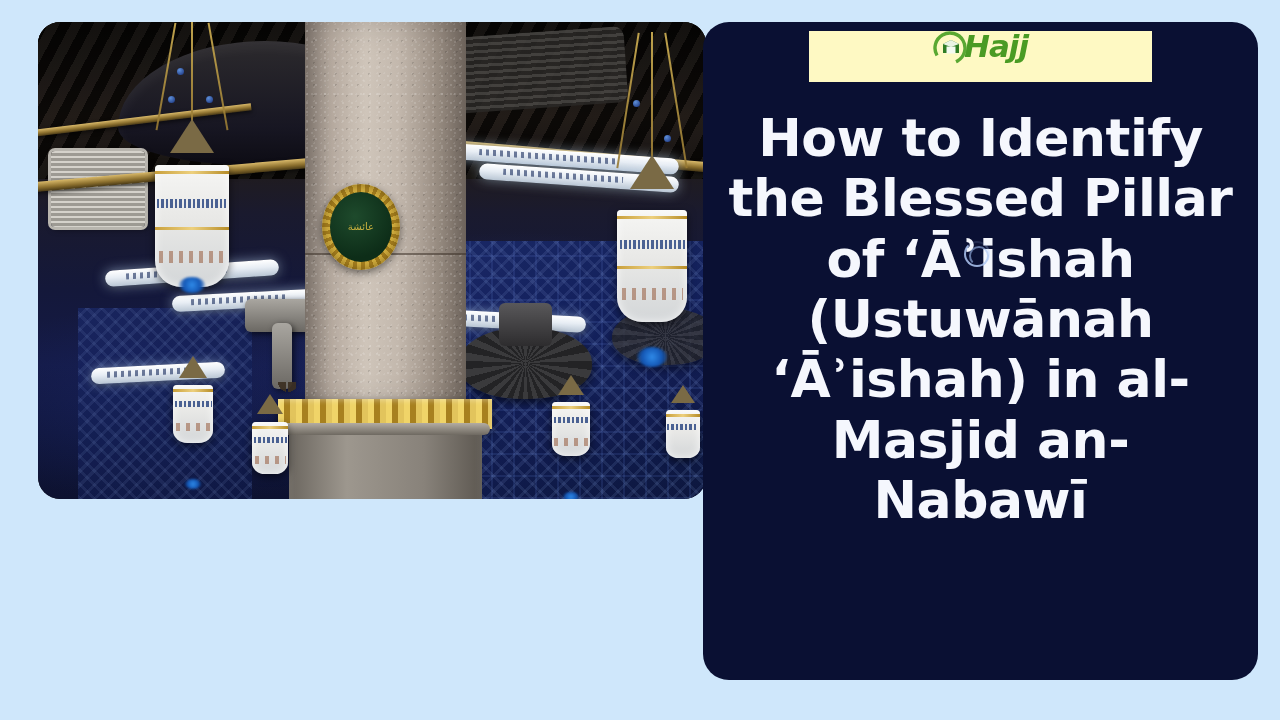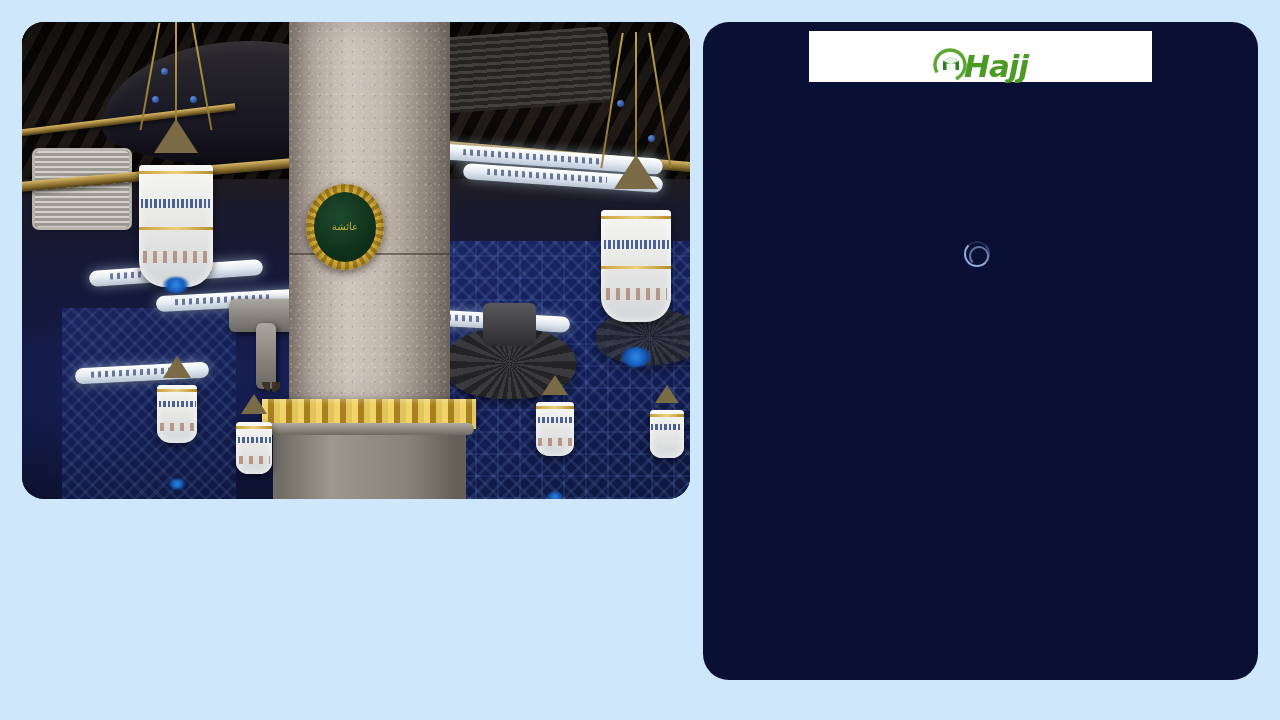--- a/index.html
+++ b/index.html
@@ -11,21 +11,21 @@
   }
   body {
     background: #cfe7fb;
     font-family: "Liberation Sans", sans-serif;
     position: relative;
   }
 
   
   #photo-card {
     position: absolute;
-    left: 22px;
+    left: 38px;
     top: 22px;
     width: 668px;
     height: 477px;
     border-radius: 22px;
     overflow: hidden;
     background: #1b1814;
   }
 
   .photo-scene {
     position: absolute;
@@ -355,25 +355,25 @@
     height: 658px;
     background: #0a1033;
     border-radius: 26px;
     display: flex;
     flex-direction: column;
     align-items: center;
   }
 
   #logo-box {
     margin-top: 9px;
-    background: #ffffff;
+    background: #fef9c3;
     width: 343px;
     height: 51px;
     display: flex;
-    align-items: flex-end;
+    align-items: flex-start;
     justify-content: center;
     gap: 0;
     padding: 0 8px;
     box-sizing: border-box;
   }
   .logo-mark {
     width: 34px;
     height: 34px;
     position: relative;
     flex: none;
@@ -562,19 +562,20 @@
         <path d="M10 22 L10 13 L18 9 L26 13 L26 22 Z" fill="#2f7d24"></path>
         <path d="M10 13 L18 9 L26 13 L18 16 Z" fill="#e9f3e4"></path>
         <rect x="13.5" y="15.5" width="9" height="7" fill="#f4faf1"></rect>
       </svg>
     </span>
     <span class="logo-text">
       <span class="logo-hajj">Hajj</span>
     </span>
   </div>
 
+  <h1 id="headline" style="color: rgb(245, 247, 253); font-size: 52px;">How to Identify the Blessed Pillar of ‘Āʾishah (Ustuwānah ‘Āʾishah) in al-Masjid an-Nabawī</h1>
 
 </div>
 
 <div id="cursor-spinner" style="left: 964px; top: 241px;">
   <div class="ring"></div>
   <div class="ring2"></div>
 </div>
 
 </body></html>

